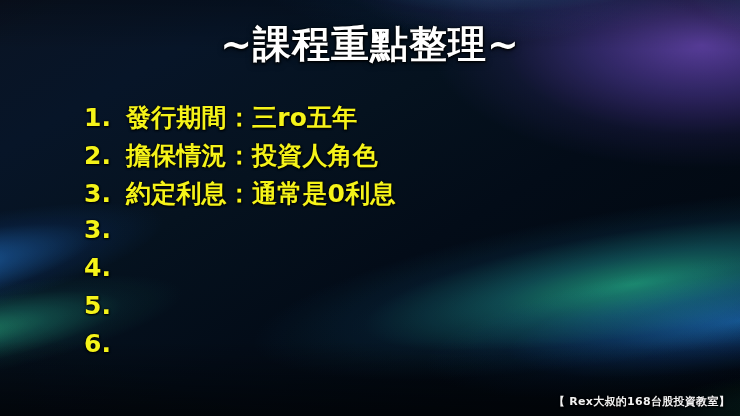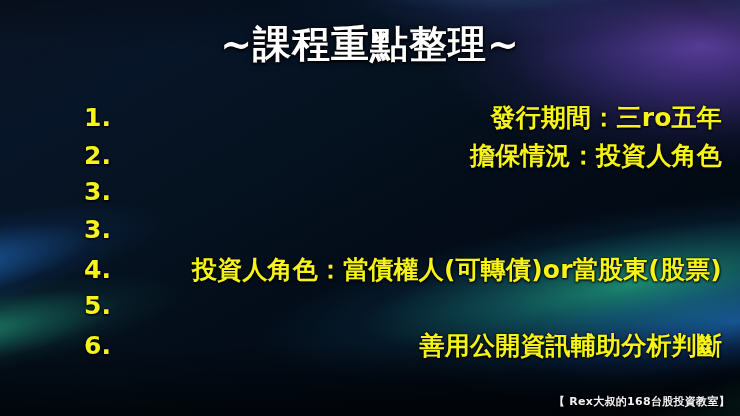--- a/index.html
+++ b/index.html
@@ -192,21 +192,20 @@
       -1px 1px 2px rgba(0,0,0,0.5);
     white-space: nowrap;
   }
   .bullet-num {
     width: 42px;
     flex: 0 0 42px;
     font-size: 25px;
   }
   .bullet-text {
     flex: 1 1 auto;
-    text-align: right;
   }
 
   .watermark {
     position: absolute;
     right: 10px;
     bottom: 7px;
     color: #f2f2f2;
     font-size: 11px;
     font-weight: bold;
     letter-spacing: 0.3px;
@@ -245,38 +244,37 @@
         <span class="bullet-text">發行期間：三ro五年</span>
       </li>
 
       <li class="bullet-item">
         <span class="bullet-num">2.</span>
         <span class="bullet-text">擔保情況：投資人角色</span>
       </li>
 
       <li class="bullet-item">
         <span class="bullet-num">3.</span>
+        <span class="bullet-text">約定利息：通常是0利息</span>
       </li>
 
       <li class="bullet-item">
         <span class="bullet-num">3.</span>
       </li>
 
       <li class="bullet-item">
         <span class="bullet-num">4.</span>
-        <span class="bullet-text">投資人角色：當債權人(可轉債)or當股東(股票)</span>
       </li>
 
       <li class="bullet-item">
         <span class="bullet-num">5.</span>
       </li>
 
       <li class="bullet-item">
         <span class="bullet-num">6.</span>
-        <span class="bullet-text">善用公開資訊輔助分析判斷</span>
       </li>
 
     </ul>
 
     <div class="watermark">【 Rex大叔的168台股投資教室】</div>
 
   </div>
 </div>
 
 </body></html>

